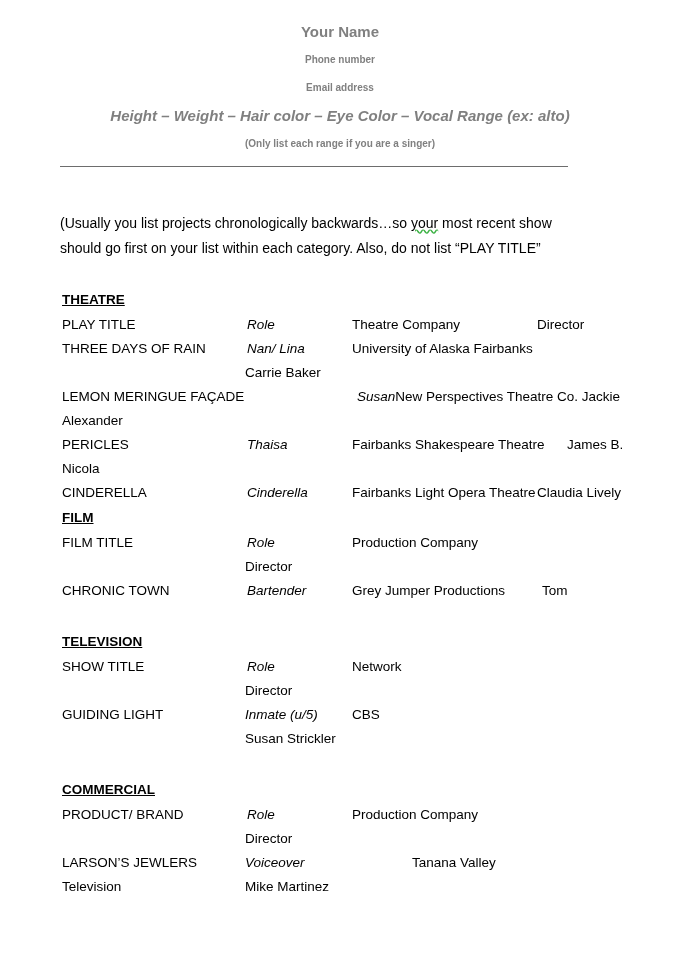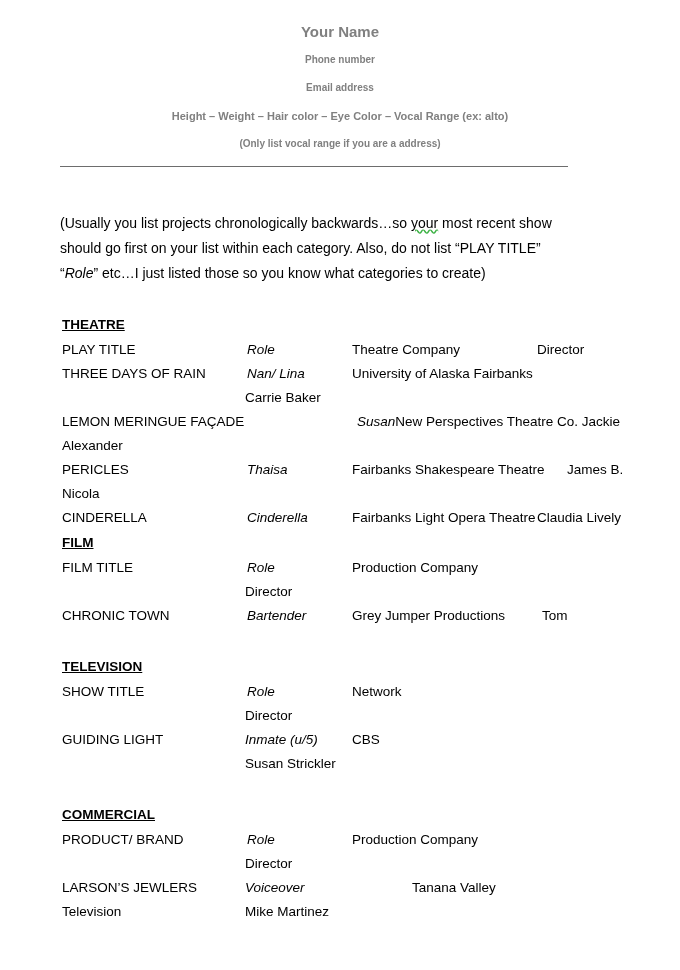--- a/index.html
+++ b/index.html
@@ -27,21 +27,21 @@
     text-align: center;
     color: #808080;
     font-weight: bold;
     padding-top: 18px;
   }
   .header .line {
     line-height: 28px;
     font-size: 10px;
   }
   .header .line.name { font-size: 15px; }
-  .header .line.spec { font-size: 11px; }
+  .header .line.spec { font-size: 15px; font-style: italic; }
 
   .rule {
     border: none;
     border-top: 1px solid #6d6d6d;
     margin: 8px 0 0 60px;
     width: 508px;
   }
 
   
   .intro {
@@ -83,28 +83,27 @@
 </head>
 <body>
 
 <div class="page">
 
   <div class="header">
     <div class="line name">Your Name</div>
     <div class="line">Phone number</div>
     <div class="line">Email address</div>
     <div class="line spec">Height – Weight – Hair color – Eye Color – Vocal Range (ex: alto)</div>
-    <div class="line">(Only list vocal range if you are a address)</div>
+    <div class="line">(Only list each range if you are a singer)</div>
   </div>
   <hr class="rule">
 
   <div class="intro">
     <div><span>(Usually you list projects chronologically backwards…so </span><span class="misspell">your</span><span> most recent show</span></div>
     <div>should go first on your list within each category. Also, do not list “PLAY TITLE”</div>
-    <div><span>“</span><em>Role</em><span>” etc…I just listed those so you know what categories to create)</span></div>
   </div>
 
   <div class="section" style="margin-top:26px;">
     <div class="section-title">THEATRE</div>
 
     <div class="credit-row">
       <span class="col-title" style="width:185px">PLAY TITLE</span><span class="col-role" style="width:105px">Role</span><span class="col-co" style="width:185px">Theatre Company</span><span class="col-dir">Director</span>
     </div>
 
     <div class="credit-row">

